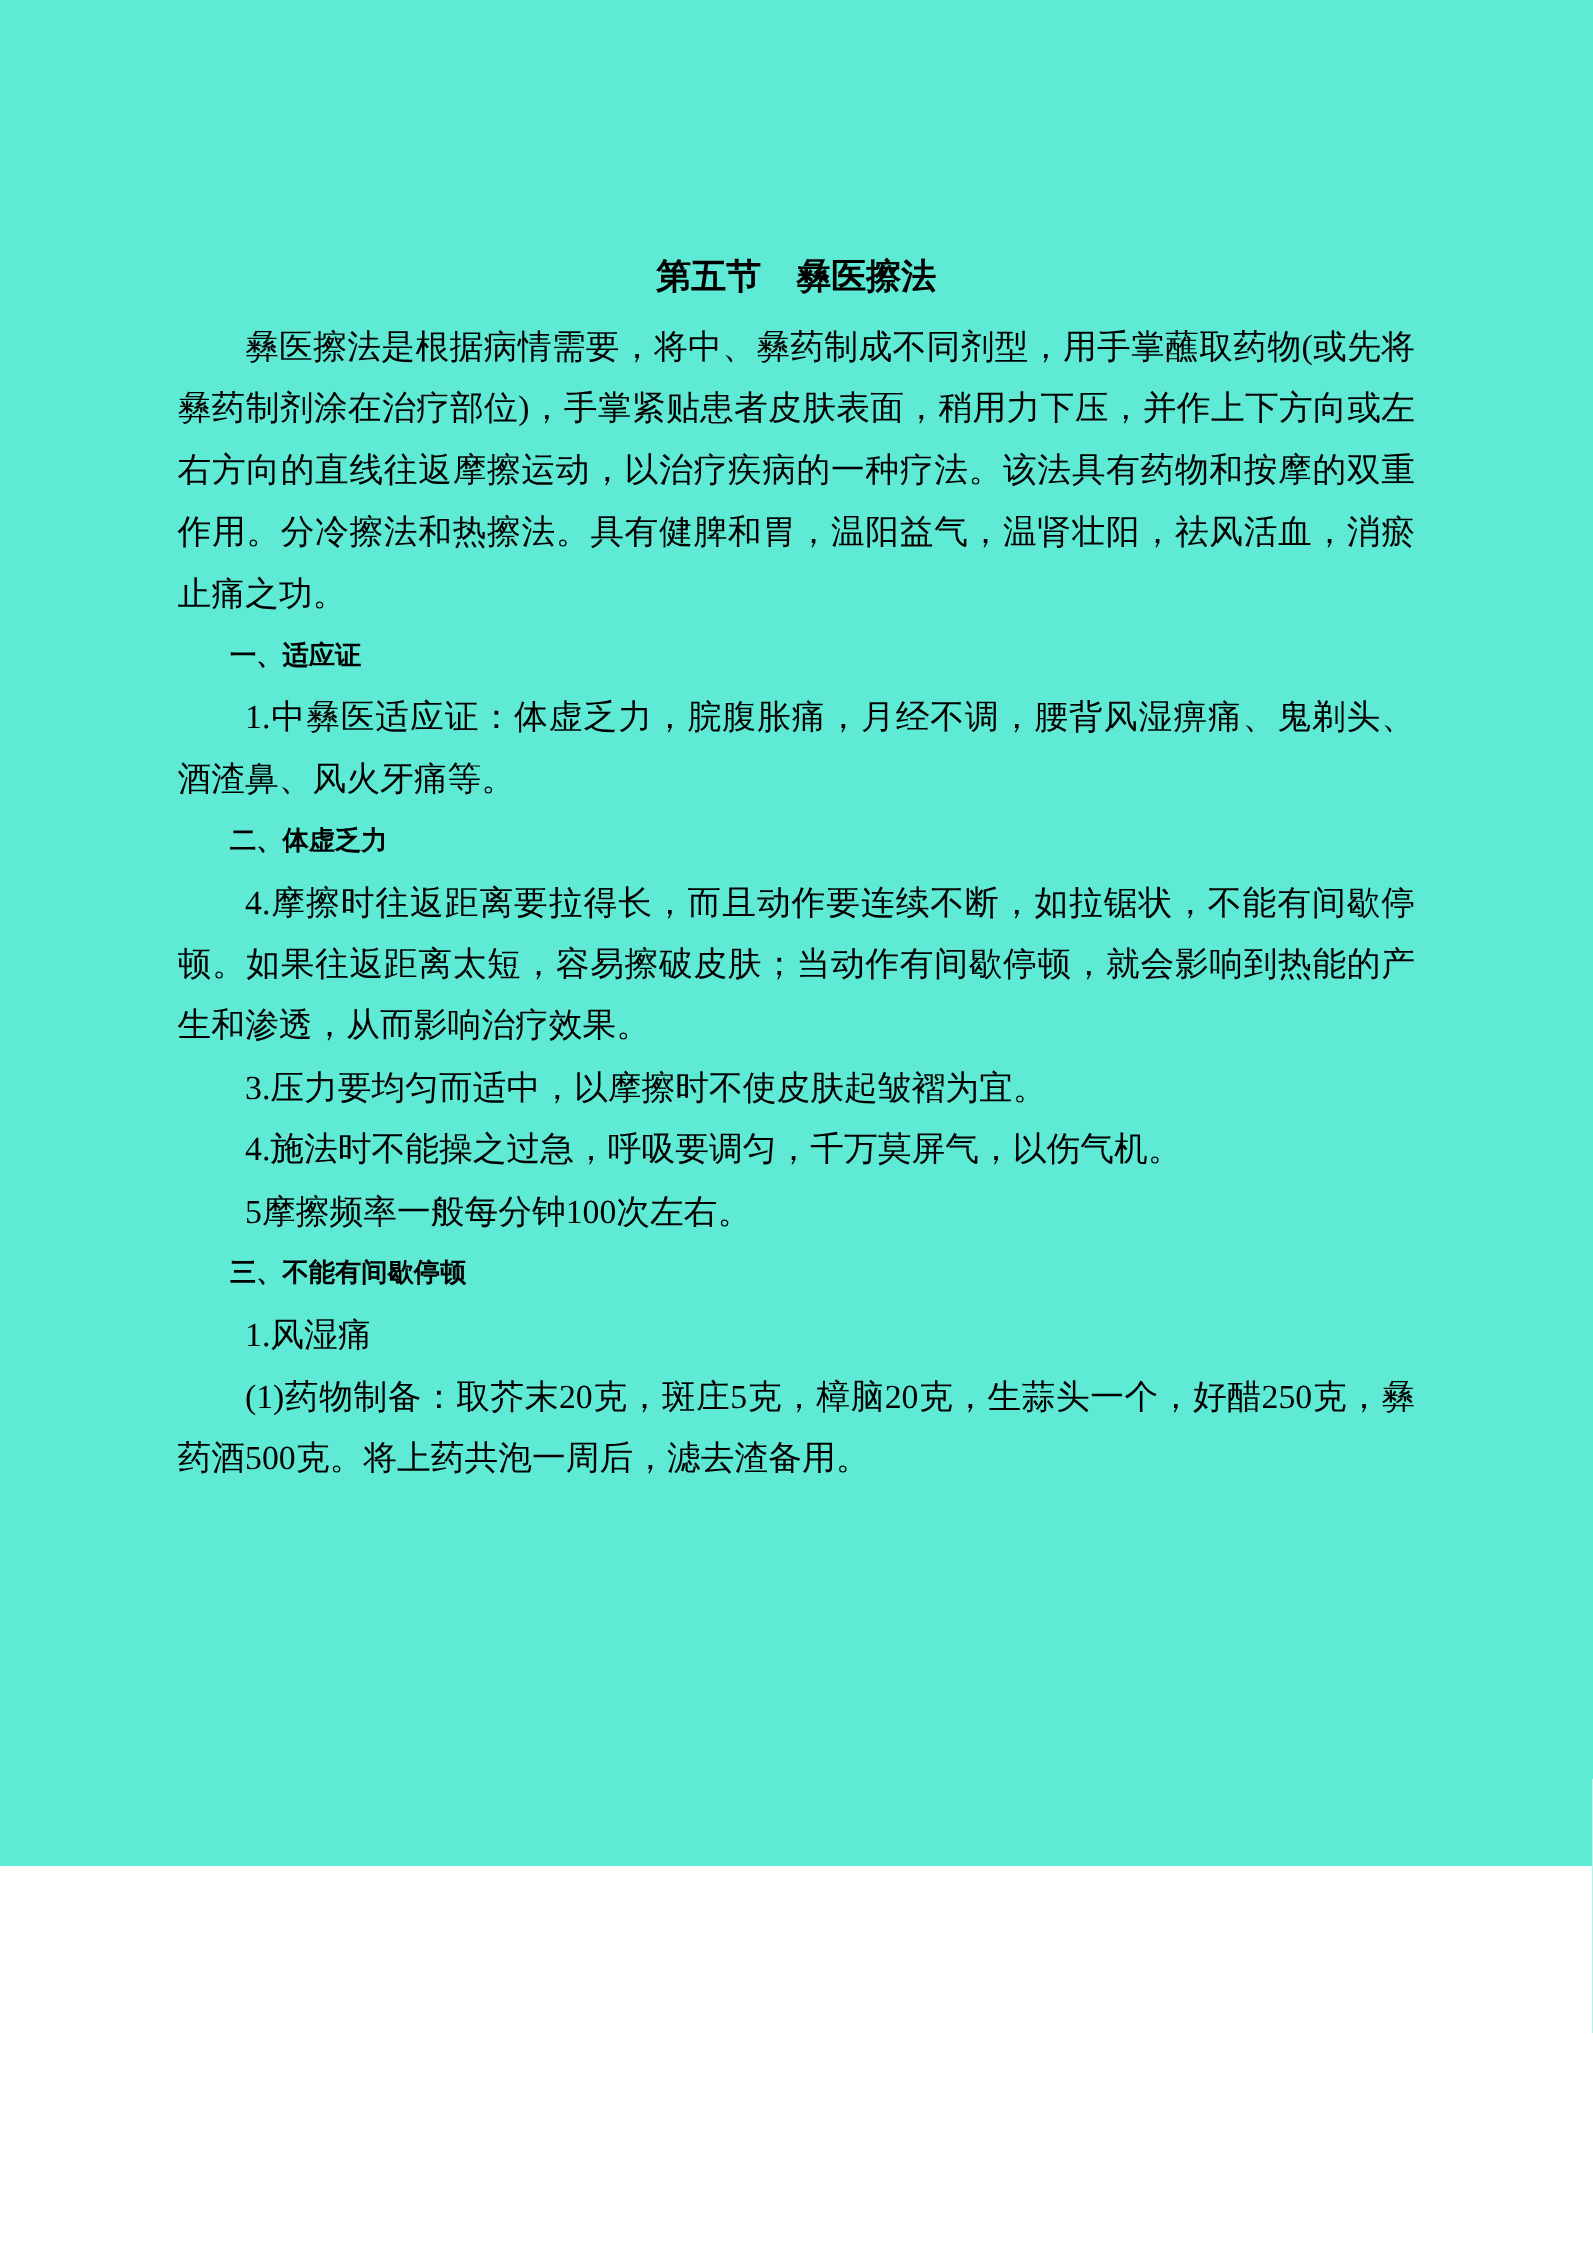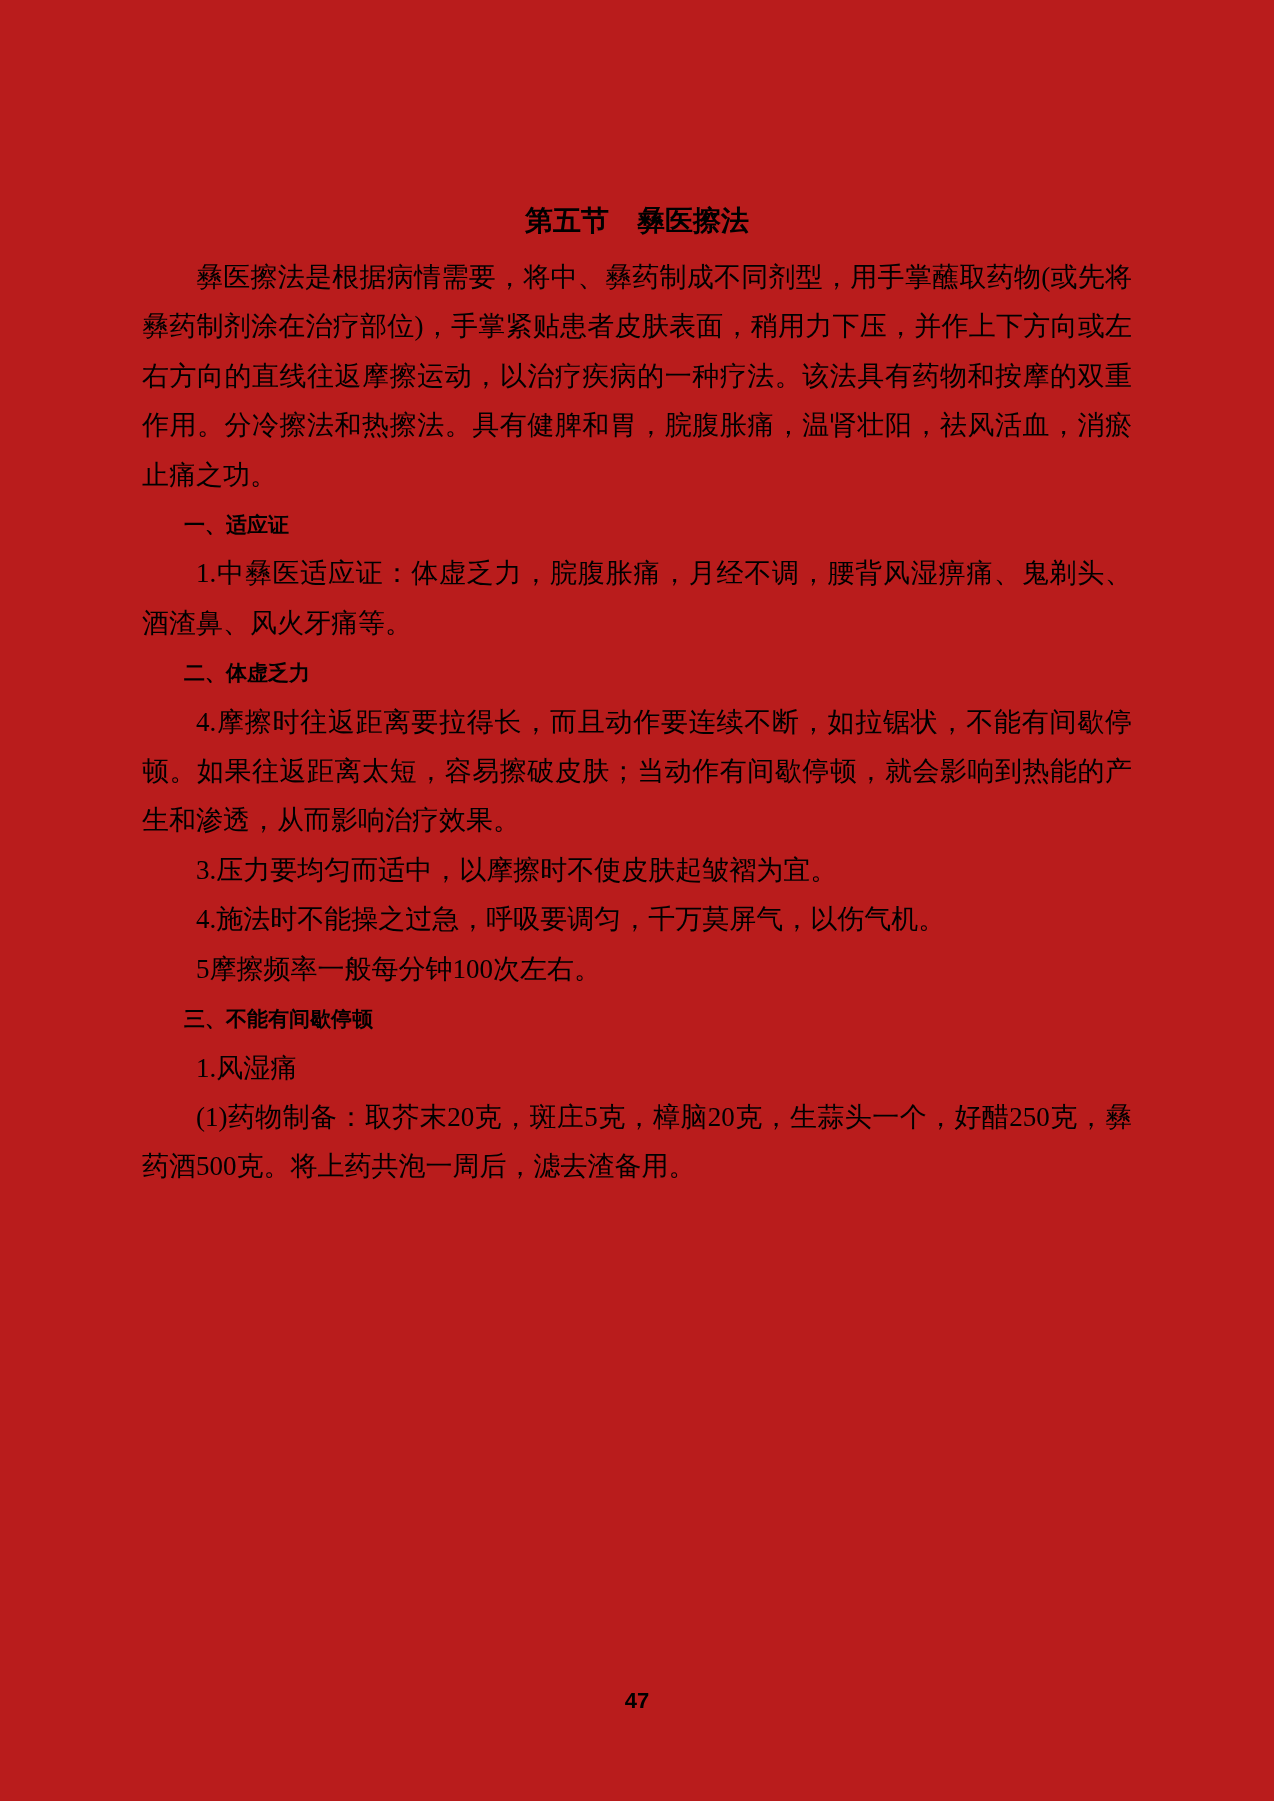--- a/index.html
+++ b/index.html
@@ -3,22 +3,22 @@
 <meta charset="utf-8">
 <style>
   html, body {
     margin: 0;
     padding: 0;
     background: #ffffff;
   }
   .page {
     position: relative;
     width: 1274px;
-    height: 1801px;
-    background: #b91c1c;
+    height: 1493px;
+    background: #5eead4;
     box-sizing: border-box;
     padding: 196px 142px 16px 142px;
     color: #000000;
     font-family: "Liberation Serif", "DejaVu Serif", serif;
     overflow: hidden;
   }
   .doc-title {
     margin: 0;
     height: 57px;
     line-height: 50px;
@@ -54,21 +54,21 @@
     font-family: "Liberation Sans", "DejaVu Sans", sans-serif;
   }
 </style>
 </head>
 <body>
 
 <div class="page">
 
   <h1 class="doc-title">第五节　彝医擦法</h1>
 
-  <p class="para">彝医擦法是根据病情需要，将中、彝药制成不同剂型，用手掌蘸取药物(或先将彝药制剂涂在治疗部位)，手掌紧贴患者皮肤表面，稍用力下压，并作上下方向或左右方向的直线往返摩擦运动，以治疗疾病的一种疗法。该法具有药物和按摩的双重作用。分冷擦法和热擦法。具有健脾和胃，脘腹胀痛，温肾壮阳，祛风活血，消瘀止痛之功。</p>
+  <p class="para">彝医擦法是根据病情需要，将中、彝药制成不同剂型，用手掌蘸取药物(或先将彝药制剂涂在治疗部位)，手掌紧贴患者皮肤表面，稍用力下压，并作上下方向或左右方向的直线往返摩擦运动，以治疗疾病的一种疗法。该法具有药物和按摩的双重作用。分冷擦法和热擦法。具有健脾和胃，温阳益气，温肾壮阳，祛风活血，消瘀止痛之功。</p>
 
   <h2 class="heading">一、适应证</h2>
 
   <p class="para">1.中彝医适应证：体虚乏力，脘腹胀痛，月经不调，腰背风湿痹痛、鬼剃头、酒渣鼻、风火牙痛等。</p>
 
 
   <h2 class="heading">二、体虚乏力</h2>
 
 
   <p class="para">4.摩擦时往返距离要拉得长，而且动作要连续不断，如拉锯状，不能有间歇停顿。如果往返距离太短，容易擦破皮肤；当动作有间歇停顿，就会影响到热能的产生和渗透，从而影响治疗效果。</p>

